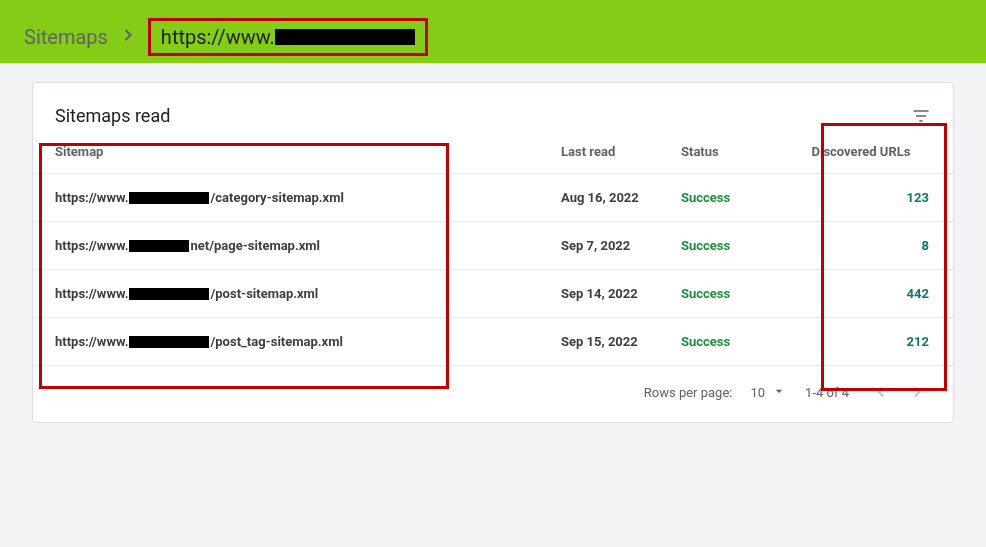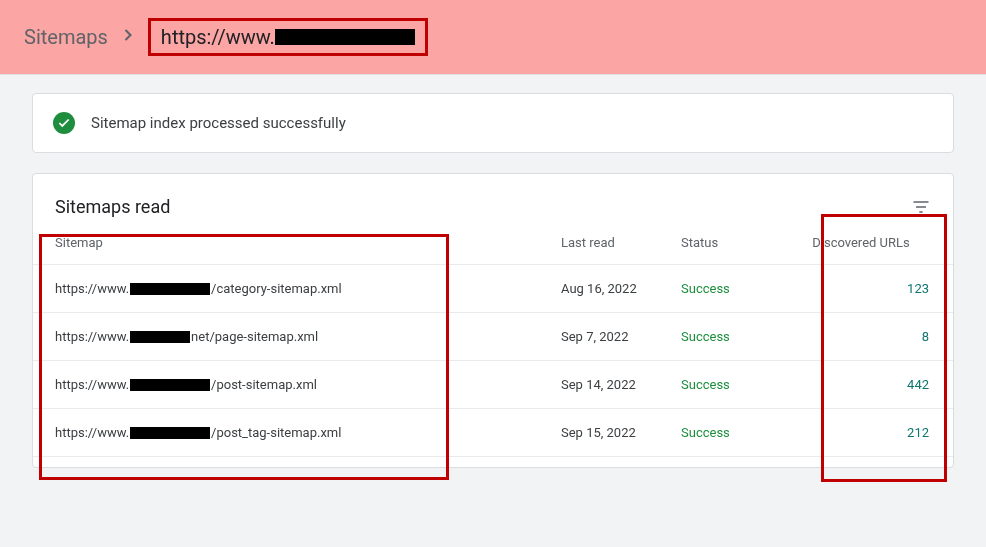--- a/index.html
+++ b/index.html
@@ -9,22 +9,22 @@
     width: 986px;
     height: 547px;
     color: #3c4043;
     font-size: 14px;
     overflow: hidden;
   }
   .header {
     display: flex;
     align-items: center;
     justify-content: space-between;
-    padding: 18px 20px 18px 24px;
-    background: #fca5a5;
+    padding: 18px 20px 7px 24px;
+    background: #84cc16;
     border-bottom: 1px solid #e0e0e0;
   }
   .breadcrumb {
     display: flex;
     align-items: center;
     gap: 10px;
   }
   .bc-root {
     font-size: 20px;
     color: #5f6368;
@@ -98,20 +98,21 @@
   .table-title {
     font-size: 18px;
     color: #202124;
   }
   .filter-icon { width: 20px; height: 20px; cursor: pointer; }
   .col-headers, .row {
     display: grid;
     grid-template-columns: 1fr 120px 110px 140px;
     align-items: center;
     padding: 0 22px;
+    font-weight: bold;
   }
   .col-headers {
     font-size: 13px;
     color: #5f6368;
     padding-bottom: 14px;
     border-bottom: 1px solid #e8eaed;
   }
   .col-headers div:nth-child(2),
   .col-headers div:nth-child(3) { text-align: left; }
   .col-headers div:nth-child(4) { text-align: center; }
@@ -182,28 +183,20 @@
     </span>
     <div class="bc-url-box">
       <span>https://www.</span>
       <span class="redact"></span>
     </div>
   </div>
 </div>
 
 <div class="content">
 
-  <div class="card status-card">
-    <div class="check-circle">
-      <svg viewBox="0 0 24 24" fill="none" stroke="#fff" stroke-width="3">
-          <polyline points="4 12 9 17 20 6"></polyline>
-        </svg>
-    </div>
-    <div class="status-text">Sitemap index processed successfully</div>
-  </div>
 
   <div class="card table-card">
 
     <div class="annot-box" style="top:60px; left:6px; width:410px; height:246px;"></div>
     <div class="annot-box" style="top:40px; right:6px; width:126px; height:268px;"></div>
 
     <div class="table-header">
       <div class="table-title">Sitemaps read</div>
       <span class="filter-icon">
         <svg viewBox="0 0 24 24" fill="#5f6368">
@@ -257,16 +250,40 @@
       <div class="cell-sitemap">
         <span>https://www.</span>
         <span class="redact"></span>
         <span>/post_tag-sitemap.xml</span>
       </div>
       <div class="cell-date">Sep 15, 2022</div>
       <div class="cell-status">Success</div>
       <div class="cell-urls">212</div>
     </div>
 
+    <div class="footer">
+      <span>Rows per page:</span>
+      <div class="rows-select">
+        <span>10</span>
+        <span>
+          <svg viewBox="0 0 24 24" fill="#5f6368">
+              <path d="M7 10l5 5 5-5z"></path>
+            </svg>
+        </span>
+      </div>
+      <span>1-4 of 4</span>
+      <div class="nav-arrows">
+        <div class="nav-btn">
+          <svg viewBox="0 0 24 24" fill="none" stroke="currentColor" stroke-width="2.5">
+              <polyline points="15 6 9 12 15 18"></polyline>
+            </svg>
+        </div>
+        <div class="nav-btn">
+          <svg viewBox="0 0 24 24" fill="none" stroke="currentColor" stroke-width="2.5">
+              <polyline points="9 6 15 12 9 18"></polyline>
+            </svg>
+        </div>
+      </div>
+    </div>
 
   </div>
 
 </div>
 
 </body></html>

